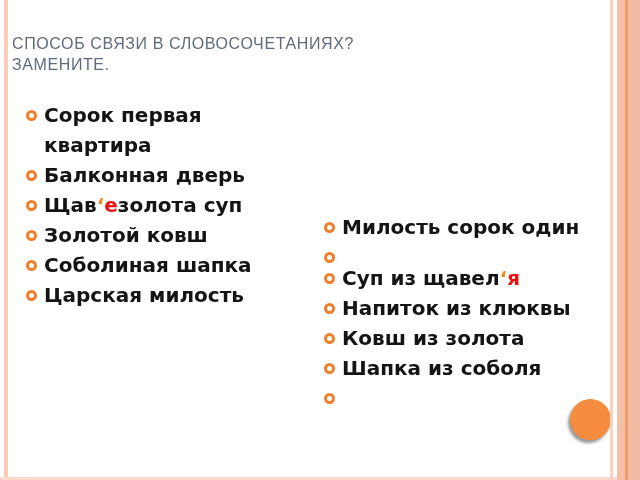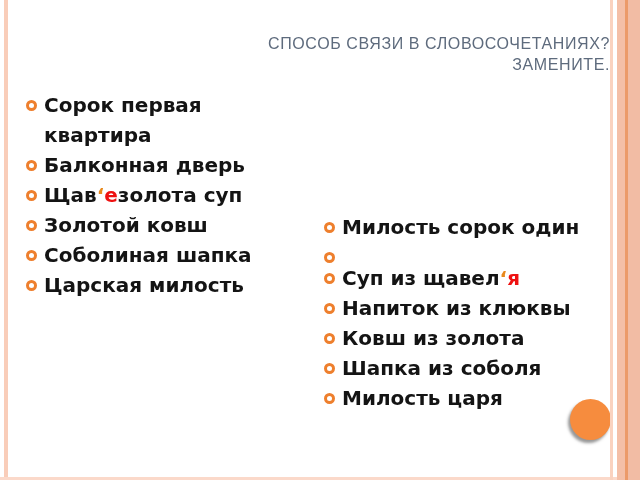--- a/index.html
+++ b/index.html
@@ -16,39 +16,39 @@
   .stripe-r1 { left: 610px; width: 3px; }
   .stripe-r2 { left: 617px; width: 8px; }
   .stripe-r3 { left: 625px; width: 3px; }
   .stripe-r4 { left: 628px; width: 12px; }
   .bottom-line { position: absolute; left: 0; top: 477px; width: 640px; height: 3px; }
 
   
   .title {
     position: absolute;
     left: 12px; right: 30px; top: 33px;
-    text-align: right;
+    text-align: left;
     font-family: "Liberation Sans", sans-serif;
     font-size: 16px;
     line-height: 21px;
     letter-spacing: 0.6px;
     font-weight: 400;
   }
 
   
   .list {
     position: absolute;
     margin: 0; padding: 0;
     list-style: none;
     font-weight: 700;
     font-size: 20px;
     line-height: 30px;
     color: #141414;
   }
-  .list-left  { left: 26px;  top: 90px;  width: 260px; }
+  .list-left  { left: 26px;  top: 100px;  width: 260px; }
   .list-right { left: 324px; top: 212px; width: 295px; }
   .list li { display: flex; align-items: flex-start; }
   .bullet {
     flex: 0 0 auto;
     width: 5px; height: 5px;
     border: 3px solid #ee7f2d;
     border-radius: 50%;
     margin: 10px 7px 0 0;
   }
   .txt { white-space: pre-line; }
@@ -119,21 +119,20 @@
       <li>
         <span class="bullet" style="border-color: rgb(238, 127, 45);"></span>
         <span class="txt"><span>Ковш из золота</span></span>
       </li>
       <li>
         <span class="bullet" style="border-color: rgb(238, 127, 45);"></span>
         <span class="txt"><span>Шапка из соболя</span></span>
       </li>
       <li>
         <span class="bullet" style="border-color: rgb(238, 127, 45);"></span>
-        <span class="txt"><span>Милость царя</span></span>
       </li>
     </ul>
 
   <div class="circle" style="background-color: rgb(246, 140, 62);"></div>
 
   <div class="vstripe stripe-left" style="background-color: rgb(249, 205, 185);"></div>
   <div class="bottom-line" style="background-color: rgb(251, 217, 202);"></div>
   <div class="vstripe stripe-r1" style="background-color: rgb(250, 210, 191);"></div>
   <div class="vstripe stripe-r2" style="background-color: rgb(244, 191, 167);"></div>
   <div class="vstripe stripe-r3" style="background-color: rgb(236, 154, 105);"></div>

